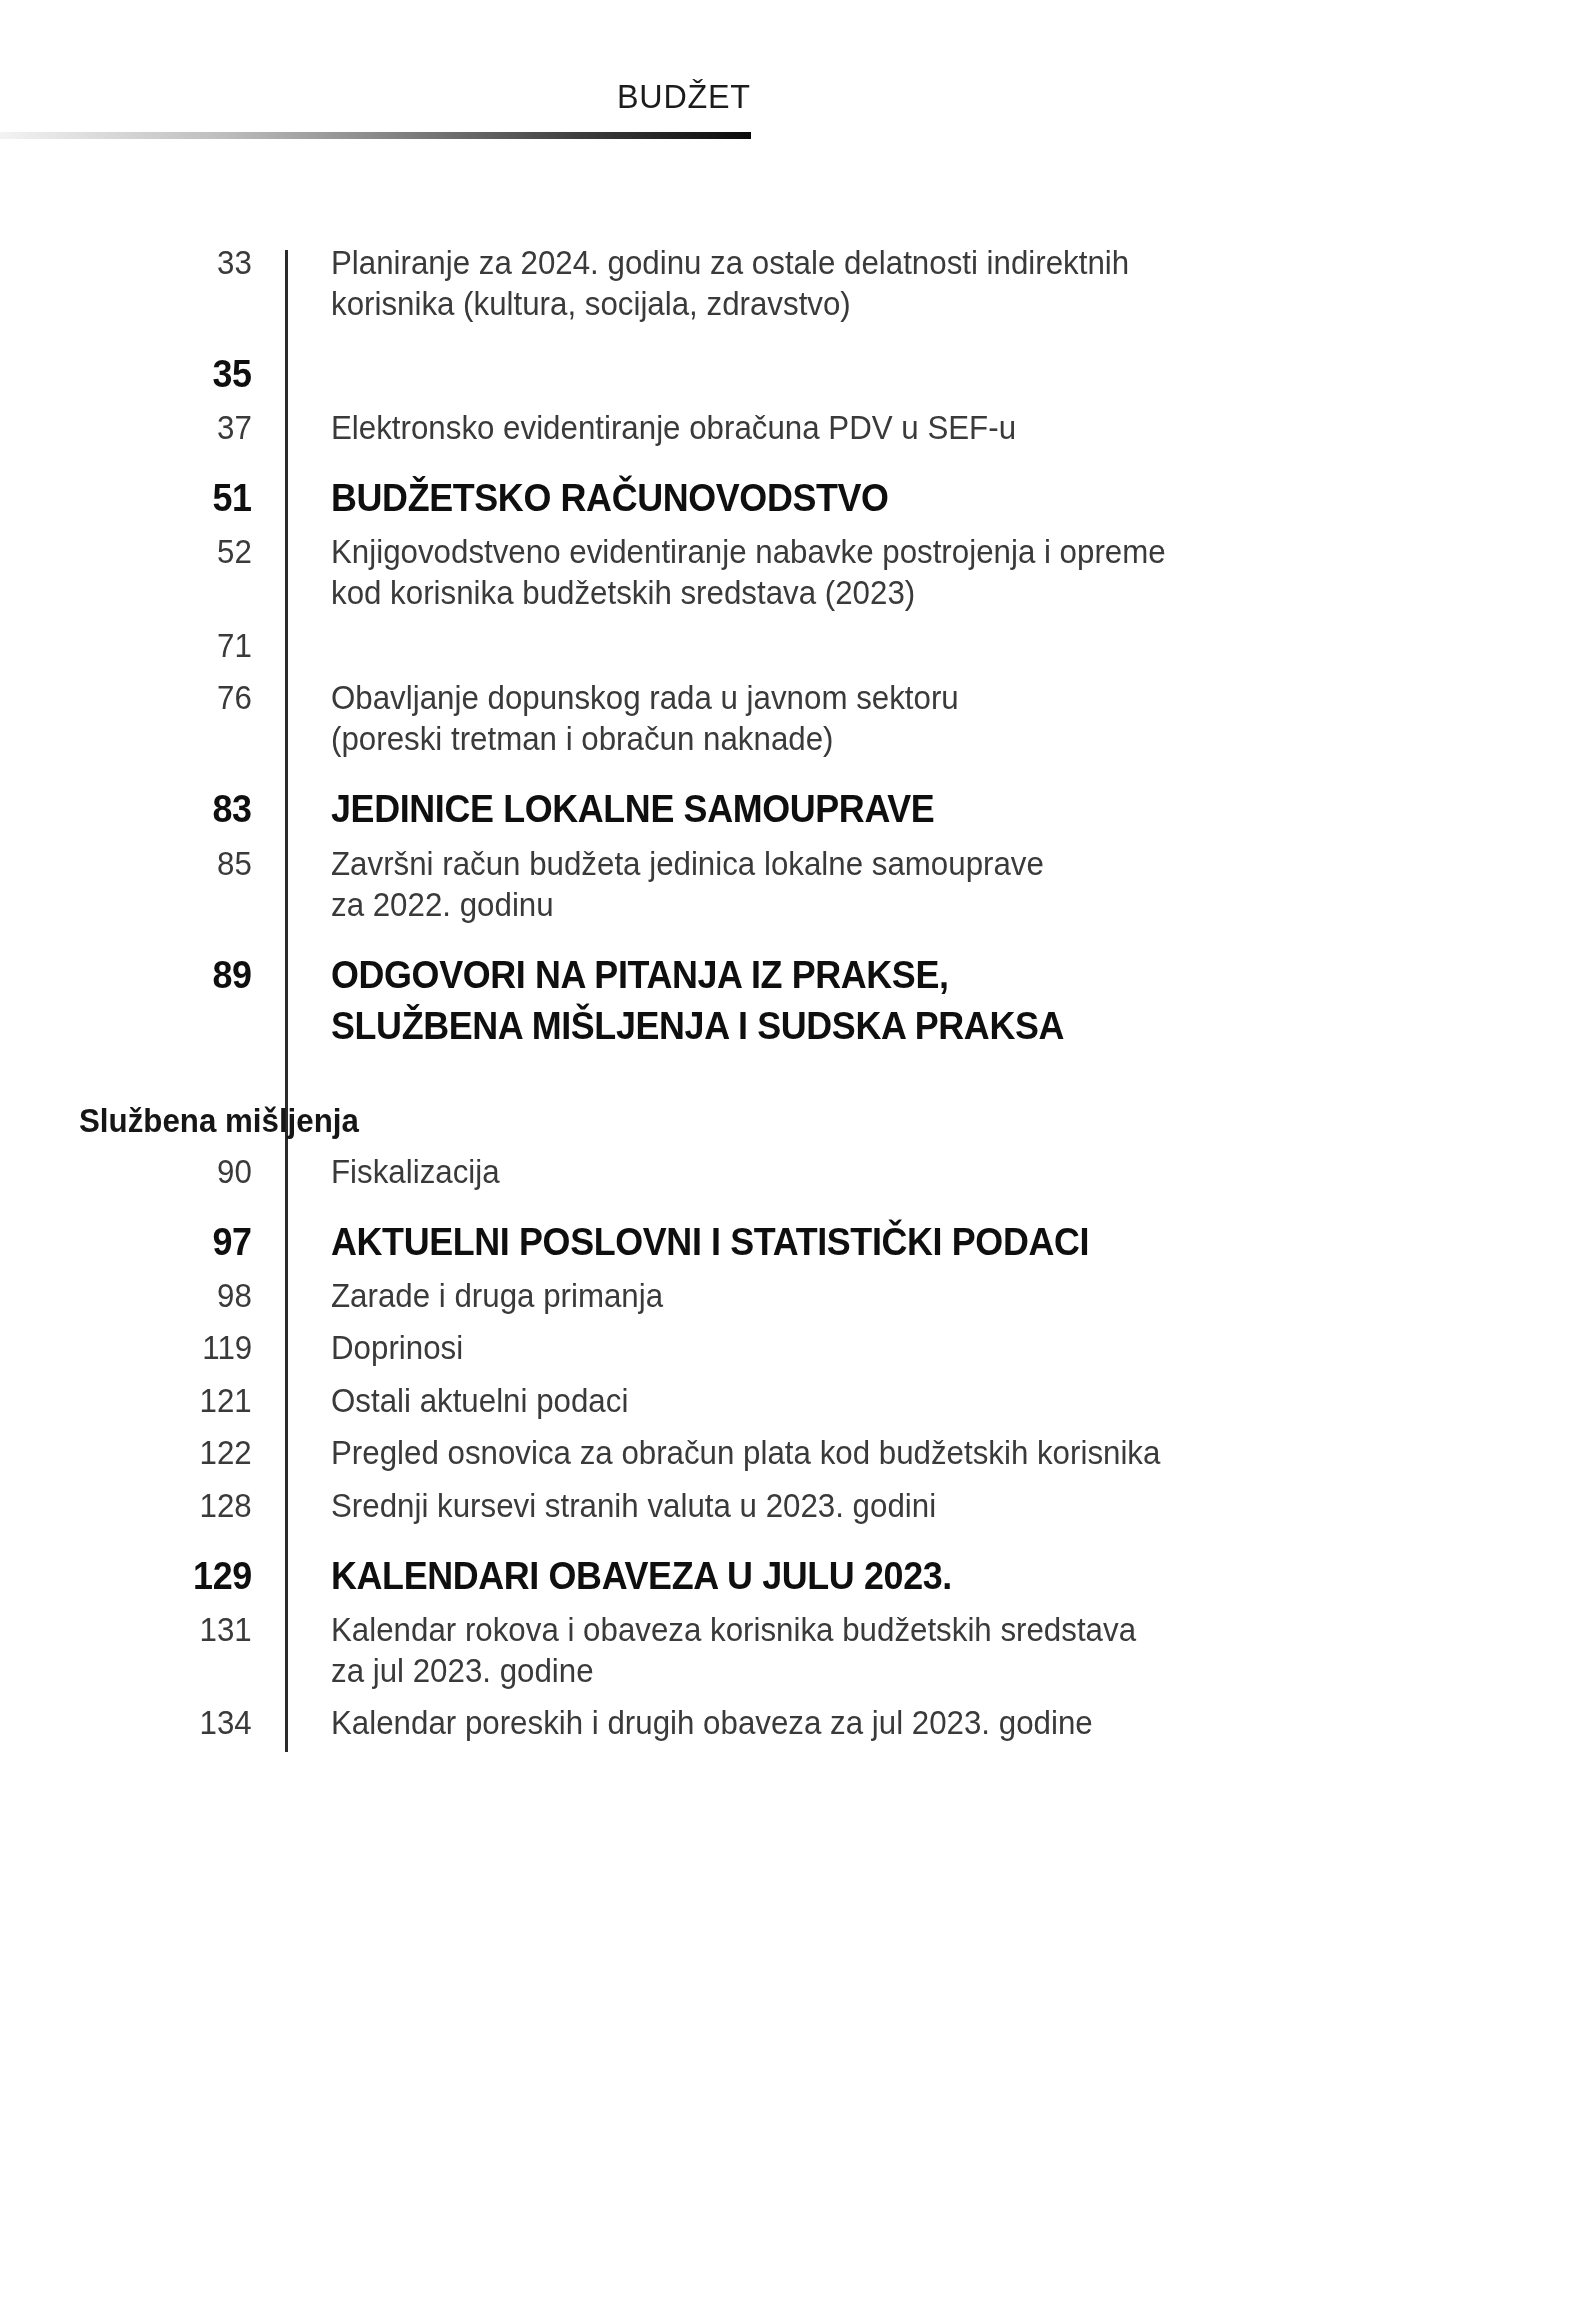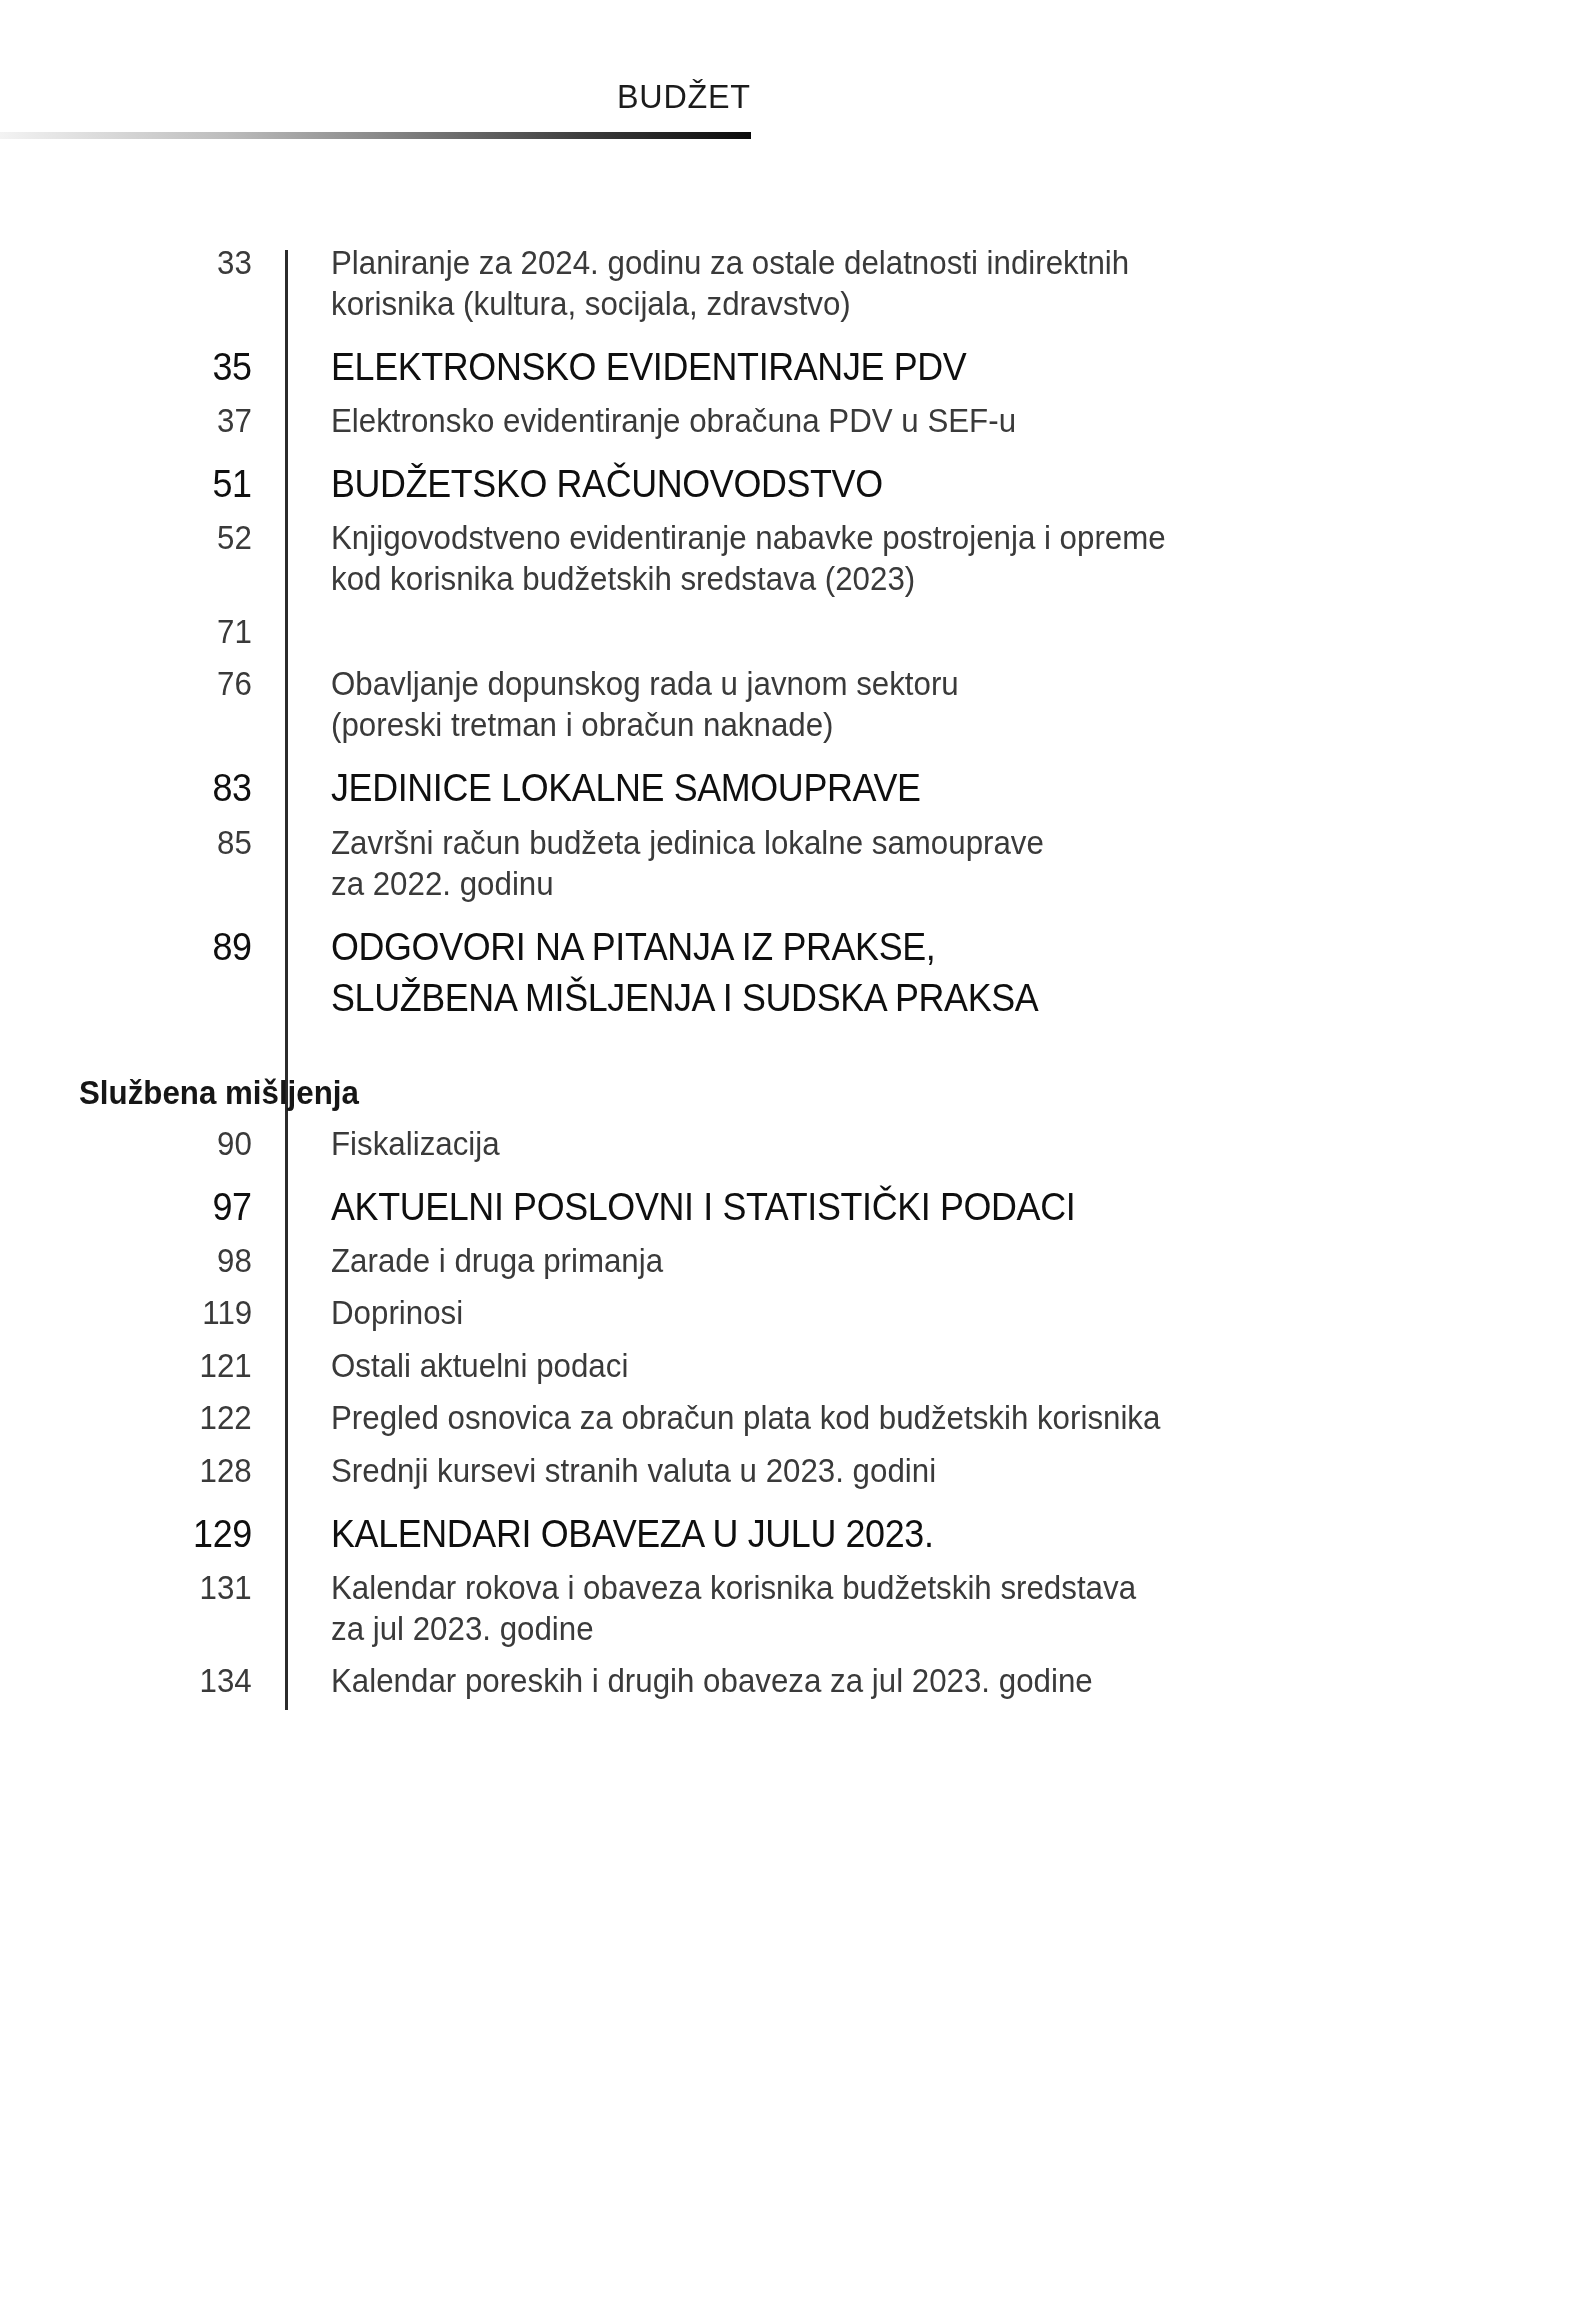--- a/index.html
+++ b/index.html
@@ -68,24 +68,24 @@
   .row.entry {
     font-size: 34px;
     line-height: 41px;
     font-weight: 300;
     color: #3a3a3a;
     margin-bottom: 11.5px;
   }
   .row.section {
     font-size: 39px;
     line-height: 51px;
-    font-weight: 400;
+    font-weight: 700;
     color: #0f0f0f;
     letter-spacing: -0.4px;
-    margin-top: 17px;
+    margin-top: 24px;
     margin-bottom: 8.2px;
   }
   .row.subheading {
     font-size: 34px;
     line-height: 41px;
     font-weight: 600;
     color: #161616;
     margin-top: 8.2px;
     margin-bottom: 9.8px;
     flex-direction: column;
@@ -105,23 +105,20 @@
 
   <div class="row entry">
         <div class="page-num"><span class="num-inner">33</span></div>
         <div class="titles">
           <div class="title-line">Planiranje za 2024. godinu za ostale delatnosti indirektnih</div>
           <div class="title-line">korisnika (kultura, socijala, zdravstvo)</div>
         </div>
       </div>
       <div class="row section">
         <div class="page-num"><span class="num-inner">35</span></div>
-        <div class="titles">
-          <div class="title-line">ELEKTRONSKO EVIDENTIRANJE PDV</div>
-        </div>
       </div>
       <div class="row entry">
         <div class="page-num"><span class="num-inner">37</span></div>
         <div class="titles">
           <div class="title-line">Elektronsko evidentiranje obračuna PDV u SEF-u</div>
         </div>
       </div>
       <div class="row section">
         <div class="page-num"><span class="num-inner">51</span></div>
         <div class="titles">

